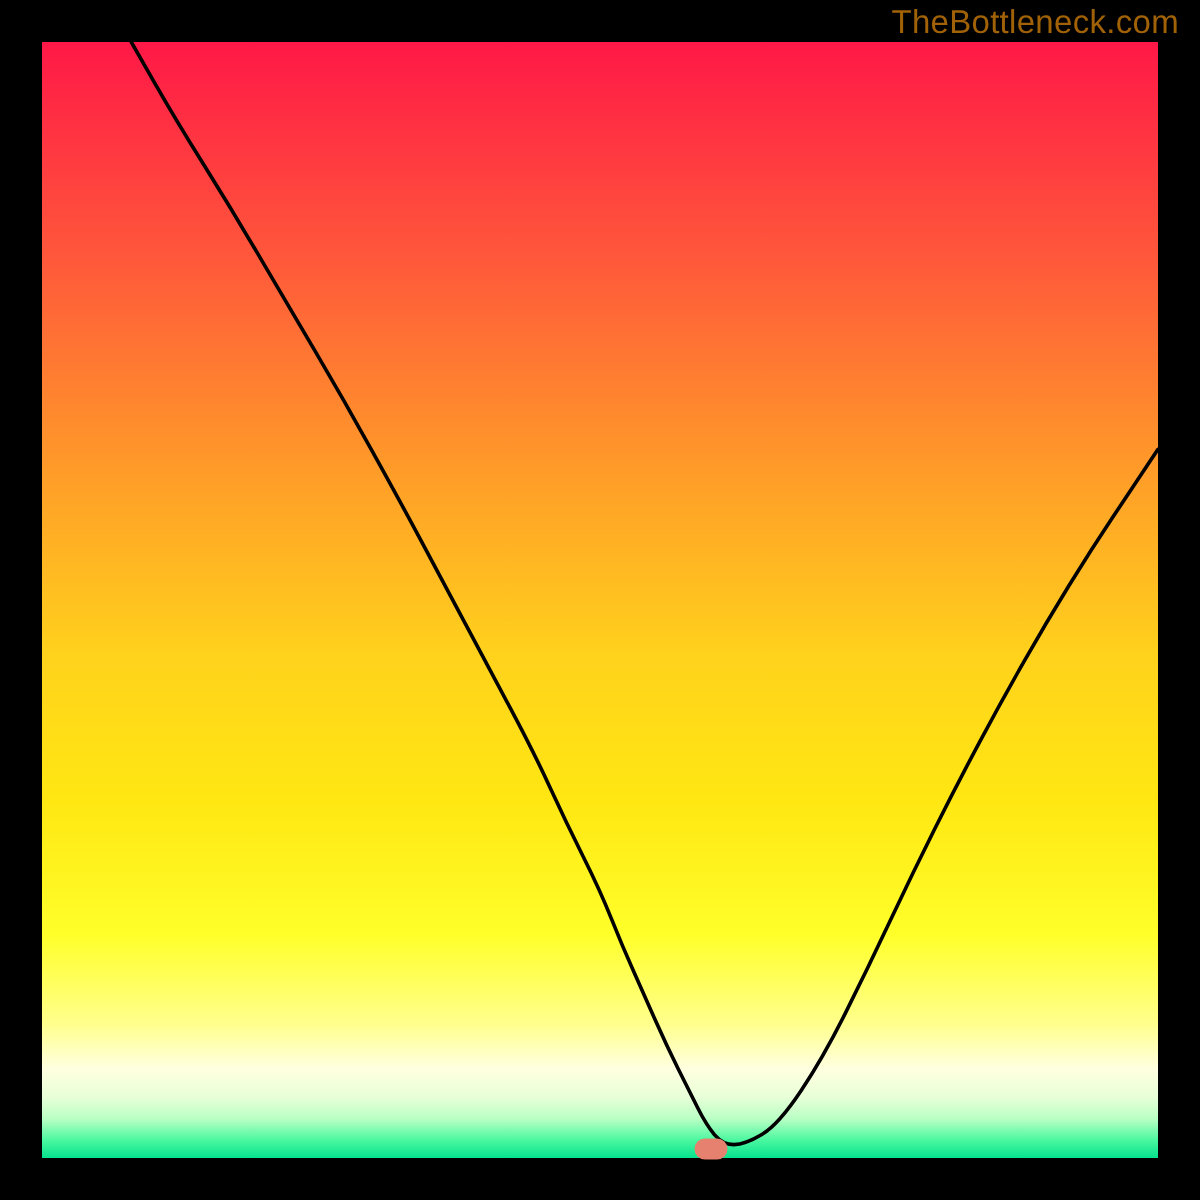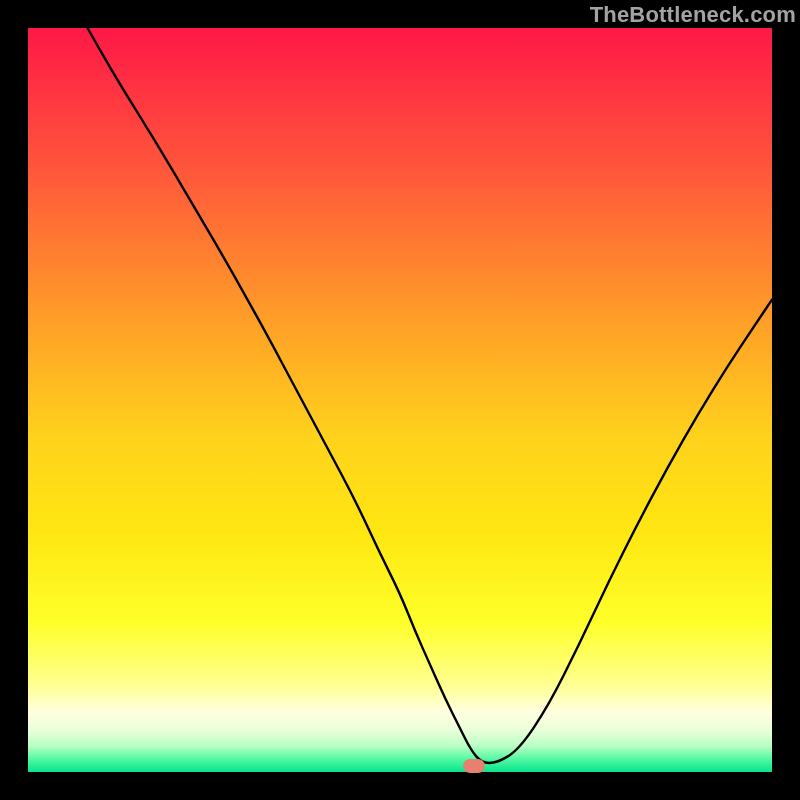--- a/index.html
+++ b/index.html
@@ -13,24 +13,24 @@
   }
   .outer {
     position: relative;
     width: 800px;
     height: 800px;
     background: #000;
   }
   .watermark {
     position: absolute;
     top: 2px;
-    right: 4px;
-    color: #a3a3a3;
+    right: 14px;
+    color: #a16207;
     font-size: 22px;
-    font-weight: 700;
+    font-weight: 400;
     letter-spacing: 0.2px;
     z-index: 5;
   }
   .plot-frame {
     position: absolute;
     left: 28px;
     top: 28px;
     width: 744px;
     height: 744px;
     background: #000;

